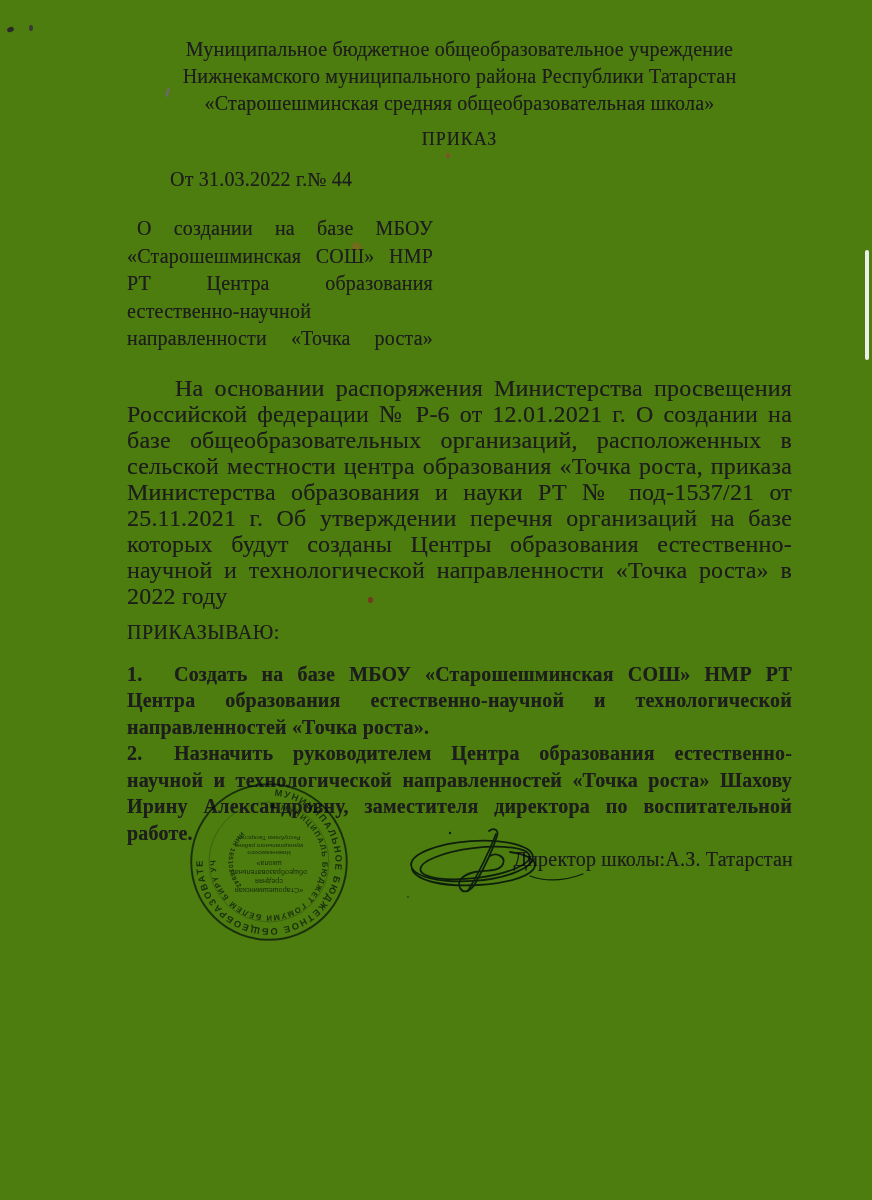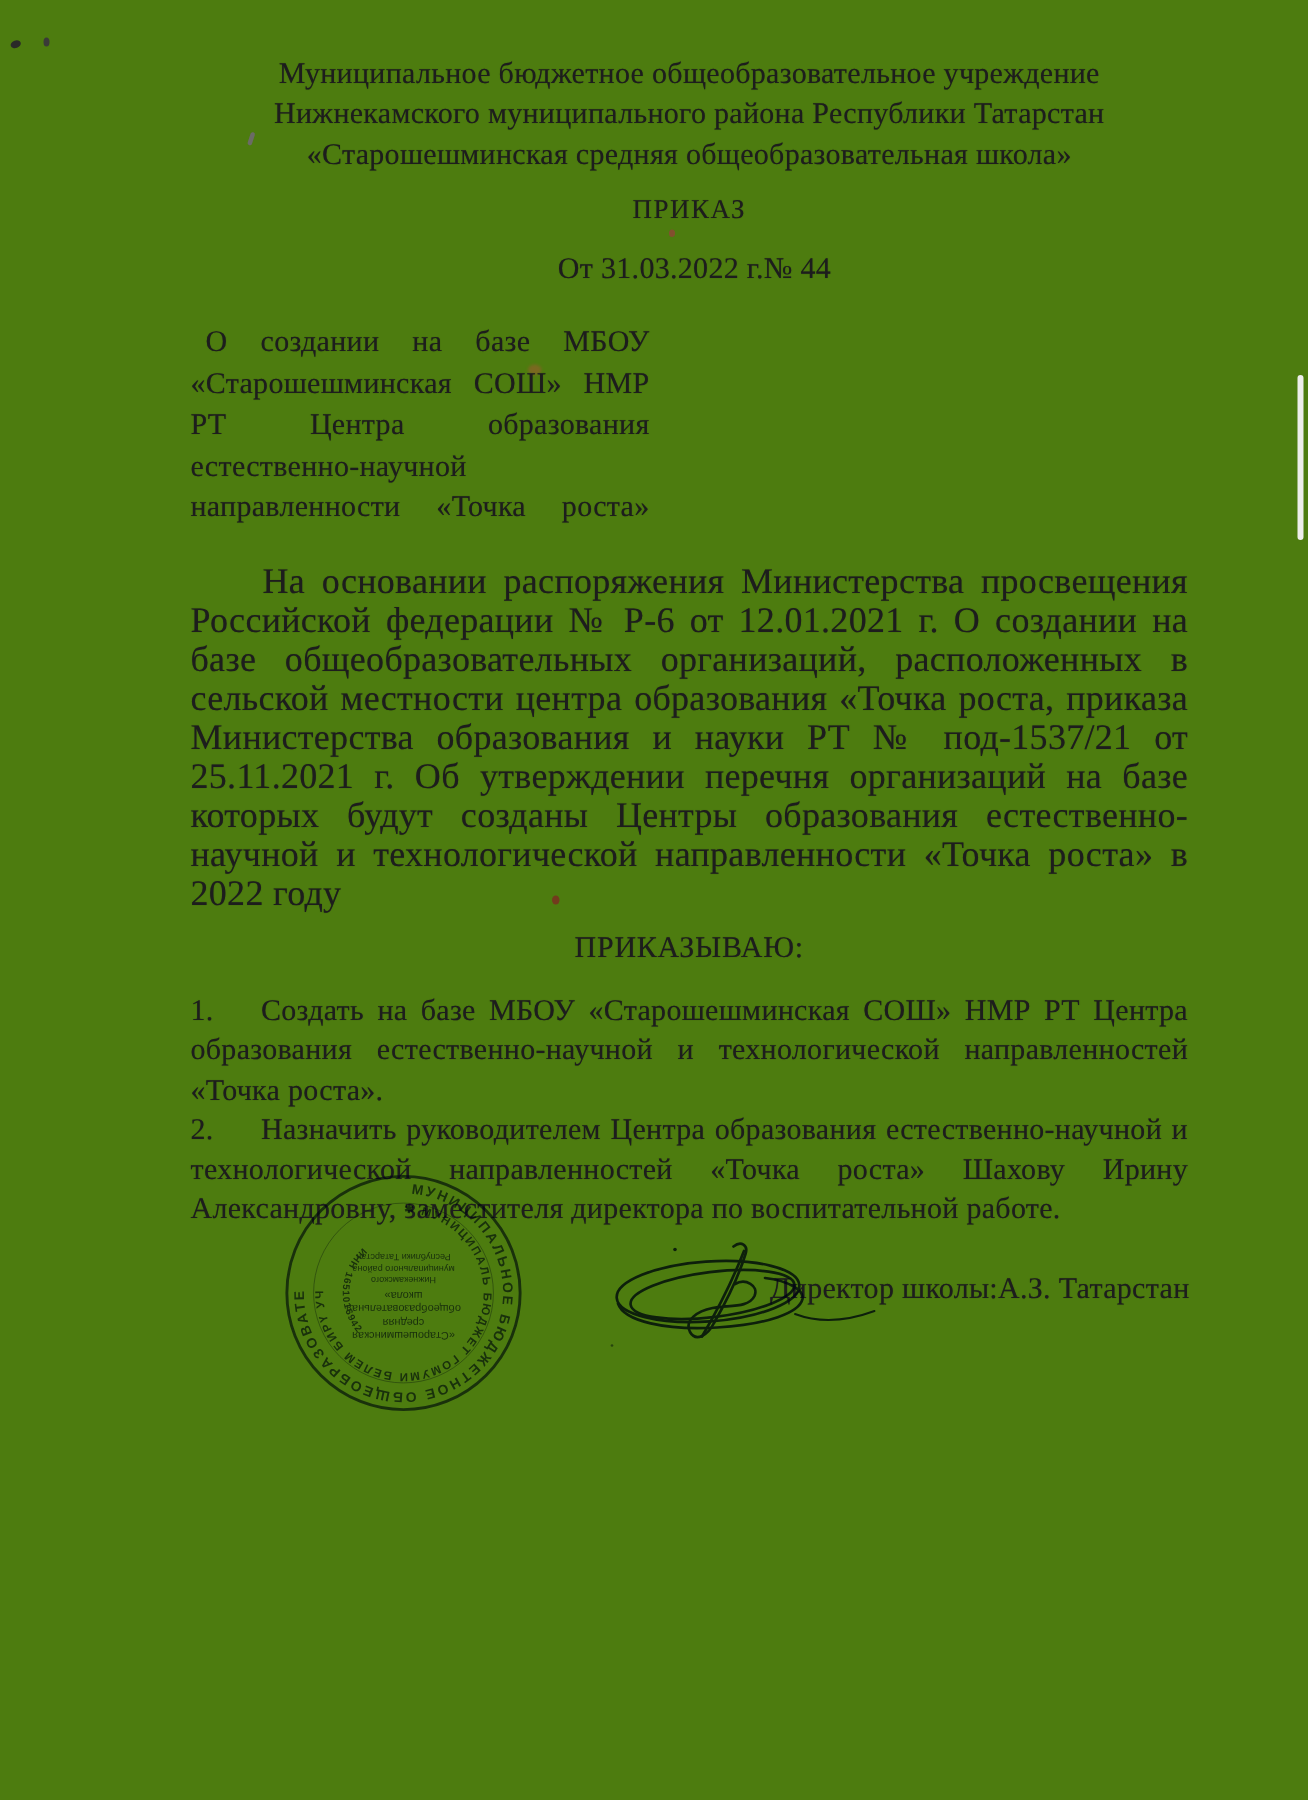--- a/index.html
+++ b/index.html
@@ -15,37 +15,37 @@
   .scan-text{
     text-shadow:0 0 .5px rgba(25,25,25,.55);
     letter-spacing:.2px;
   }
   .content{
     position:absolute;left:127px;top:0;width:665px;
   }
   .org-header{margin-top:36px;text-align:center;font-size:20px;line-height:27px;}
   .doc-title{margin-top:12px;text-align:center;font-size:18px;letter-spacing:1px;}
   .date-row{
-    display:flex;justify-content:center;
+    display:flex;justify-content:flex-start;
     margin-top:16px;padding-left:43px;padding-right:36px;
     font-size:20px;line-height:27px;
   }
   .subject{
     margin-top:22px;width:306px;
     font-size:20px;line-height:27.5px;
     text-align:justify;text-align-last:justify;text-indent:10px;
   }
   .preamble{
     margin:0;margin-top:22px;
     font-size:24px;line-height:26px;
     text-align:justify;text-indent:48px;
   }
-  .order-heading{margin-top:10px;text-align:center;font-size:20px;line-height:26px;letter-spacing:.5px;}
+  .order-heading{margin-top:10px;font-size:20px;line-height:26px;letter-spacing:.5px;}
   .items{margin-top:16px;font-size:20px;line-height:26.5px;}
-  .item{margin:0;text-align:justify;}
+  .item{margin:0;text-align:justify;font-weight:bold;}
   .item-num{display:inline-block;width:47px;}
   .sig-row{
     position:absolute;left:120px;top:846px;width:673px;
     display:flex;justify-content:flex-end;
     font-size:20px;line-height:27px;
   }
   .stamp{
     position:absolute;left:188px;top:781px;width:162px;height:162px;
     mix-blend-mode:multiply;
     filter:blur(.45px);

